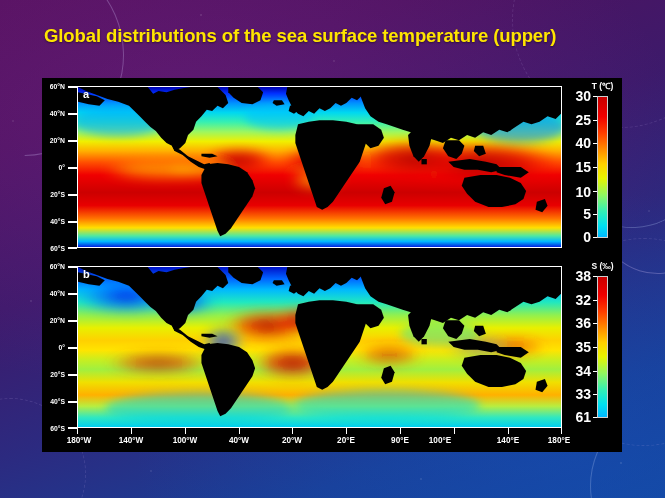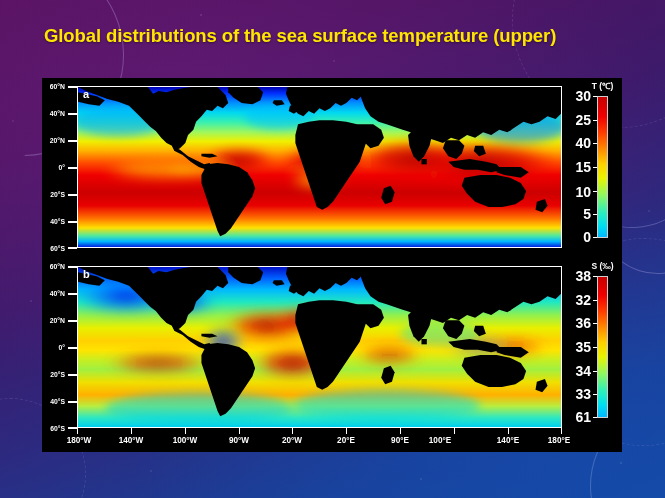--- a/index.html
+++ b/index.html
@@ -324,21 +324,21 @@
     <div class="ytick" style="top:161px;"></div>
     <div class="ylab" style="top:162px;">60°S</div>
 
     <div class="xtick" style="left:0px;"></div>
     <div class="xlab" style="left:2px;">180°W</div>
     <div class="xtick" style="left:54px;"></div>
     <div class="xlab" style="left:54px;">140°W</div>
     <div class="xtick" style="left:108px;"></div>
     <div class="xlab" style="left:108px;">100°W</div>
     <div class="xtick" style="left:162px;"></div>
-    <div class="xlab" style="left:162px;">90°W</div>
+    <div class="xlab" style="left:162px;">40°W</div>
     <div class="xtick" style="left:215px;"></div>
     <div class="xlab" style="left:215px;">20°W</div>
     <div class="xtick" style="left:269px;"></div>
     <div class="xlab" style="left:269px;">20°E</div>
     <div class="xtick" style="left:323px;"></div>
     <div class="xlab" style="left:323px;">90°E</div>
     <div class="xtick" style="left:377px;"></div>
     <div class="xlab" style="left:363px;">100°E</div>
     <div class="xtick" style="left:431px;"></div>
     <div class="xlab" style="left:431px;">140°E</div>

